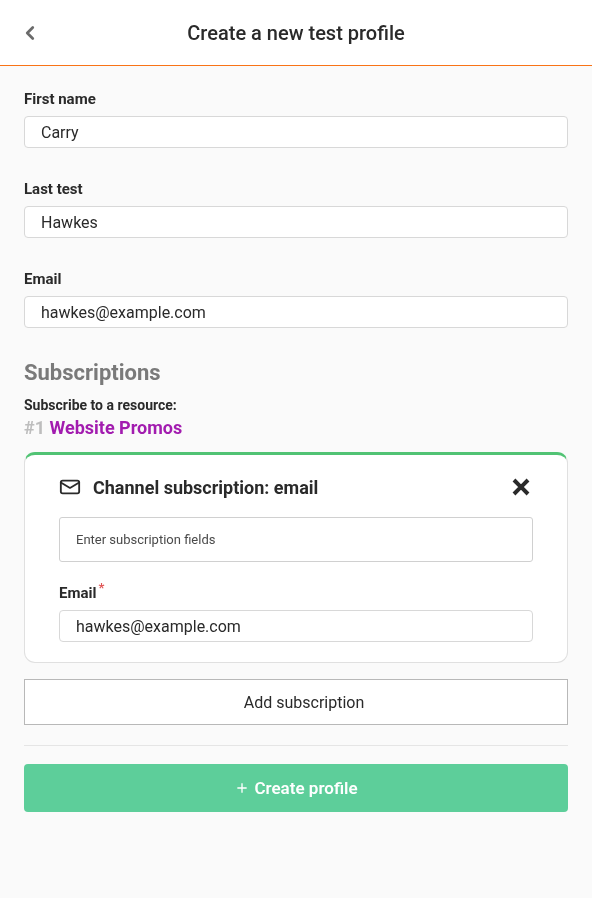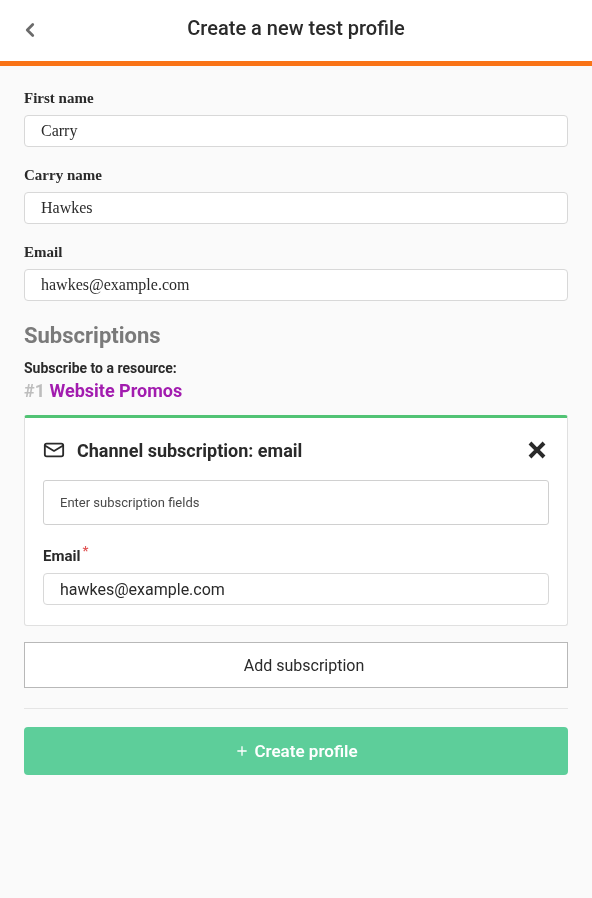--- a/index.html
+++ b/index.html
@@ -9,23 +9,24 @@
     }
     body {
       font-family: -apple-system, BlinkMacSystemFont, "Segoe UI", Roboto, "Helvetica Neue", Arial, sans-serif;
       background: #fafafa;
       width: 592px;
       height: 898px;
       overflow: hidden;
     }
     .header {
       background: #ffffff;
-      border-bottom: 5px solid #f97316;
+      border-bottom: 1px solid #f97316;
       height: 66px;
       display: flex;
+      align-items: center;
       padding: 16px 16px;
       position: relative;
     }
     .back-icon {
       width: 28px;
       height: 28px;
       cursor: pointer;
       color: #6b6b6b;
       display: flex;
       align-items: center;
@@ -38,22 +39,21 @@
       text-align: center;
       font-size: 20px;
       font-weight: 500;
       color: #2a2a2a;
       pointer-events: none;
     }
     .content {
       padding: 24px;
     }
     .field-group {
-      margin-bottom: 20px;
-      font-family: Liberation Serif, serif;
+      margin-bottom: 32px;
     }
     .field-label {
       font-size: 15px;
       font-weight: 700;
       color: #2a2a2a;
       display: block;
       margin-bottom: 8px;
     }
     .field-input {
       width: 100%;
@@ -87,22 +87,22 @@
     .resource-index {
       color: #bdbdbd;
     }
     .resource-name {
       color: #a21caf;
     }
     .subscription-card {
       background: #ffffff;
       border: 1px solid #e0e0e0;
       border-top: 3px solid #51c374;
-      border-radius: 3px;
-      padding: 20px 18px;
+      border-radius: 11px;
+      padding: 20px 34px;
       margin-bottom: 16px;
     }
     .card-header {
       display: flex;
       align-items: center;
       justify-content: space-between;
       margin-bottom: 18px;
     }
     .card-header-left {
       display: flex;
@@ -197,21 +197,21 @@
 </div>
 
 <div class="content">
 
   <div class="field-group">
     <label class="field-label">First name</label>
     <input class="field-input" type="text" value="Carry" style="">
   </div>
 
   <div class="field-group">
-    <label class="field-label">Carry name</label>
+    <label class="field-label">Last test</label>
     <input class="field-input" type="text" value="Hawkes" style="">
   </div>
 
   <div class="field-group">
     <label class="field-label">Email</label>
     <input class="field-input" type="text" value="hawkes@example.com" style="">
   </div>
 
   <div class="section-title">Subscriptions</div>
 

